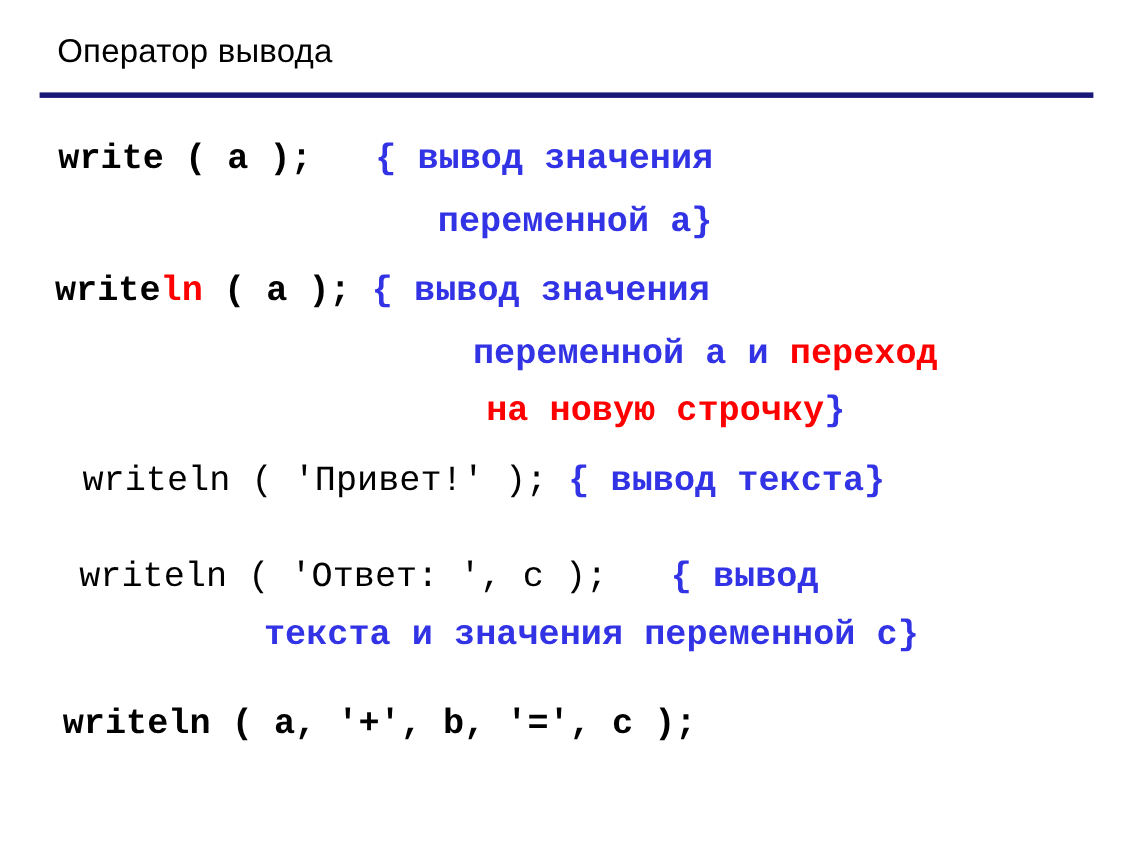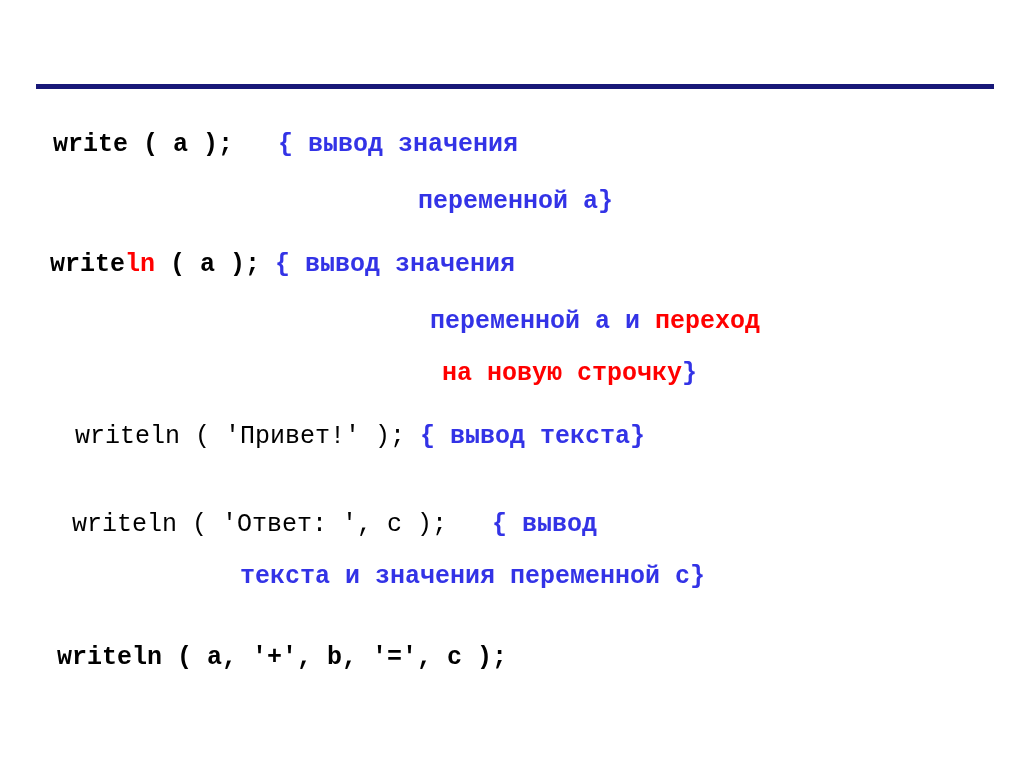--- a/index.html
+++ b/index.html
@@ -52,59 +52,60 @@
     width: 1024px;
   }
 
   .code-block {
     position: relative;
     width: 1024px;
   }
 
   .code-line {
     font-family: "Liberation Mono", "DejaVu Sans Mono", monospace;
-    font-size: 25px;
+    font-size: 32px;
     line-height: 57px;
     color: #000000;
     white-space: pre;
     letter-spacing: 0px;
   }
 
   
   .w-bold   { font-weight: 700; }
   .w-normal { font-weight: 400; }
 
   
   .tok-black { color: #000000; }
   .tok-blue  { color: #3333E6; font-weight: 700; }
   .tok-red   { color: #FF0000; font-weight: 700; }
 
   
   .kw-ln { color: #FF0000; }
 
   
   .l1   { position: absolute; left: 53px;  top: 12px; }
-  .l1c2 { position: absolute; left: 418px; top: 69px; }
+  .l1c2 { position: absolute; left: 398px; top: 69px; }
 
   .l2   { position: absolute; left: 50px;  top: 132px; }
   .l2c2 { position: absolute; left: 430px; top: 189px; }
   .l2c3 { position: absolute; left: 398px; top: 241px; margin-left: 44px; }
 
   .l3   { position: absolute; left: 55px;  top: 304px; margin-left: 20px; }
 
   .l4   { position: absolute; left: 72px;  top: 392px; }
   .l4c2 { position: absolute; left: 240px; top: 444px; }
 
   .l5   { position: absolute; left: 57px;  top: 525px; font-weight: bold; }
 </style>
 </head>
 <body>
 
 <div class="slide">
 
+  <div class="slide-title">Оператор вывода</div>
   <div class="title-rule"></div>
 
   <div class="code-area">
 
     <div class="code-block">
       <div class="code-line w-bold l1"><span class="tok-black">write ( a );</span><span class="tok-black">   </span><span class="tok-blue">{ вывод значения</span></div>
       <div class="code-line w-bold l1c2"><span class="tok-blue">переменной a}</span></div>
     </div>
 
     <div class="code-block">

